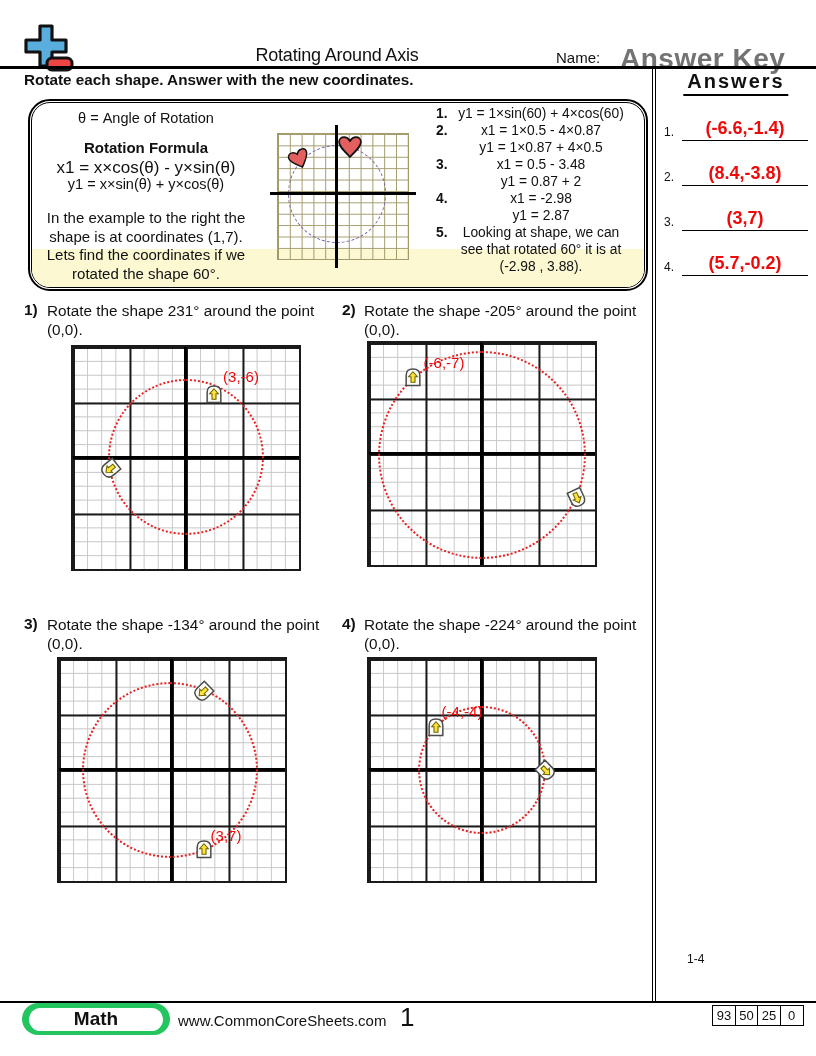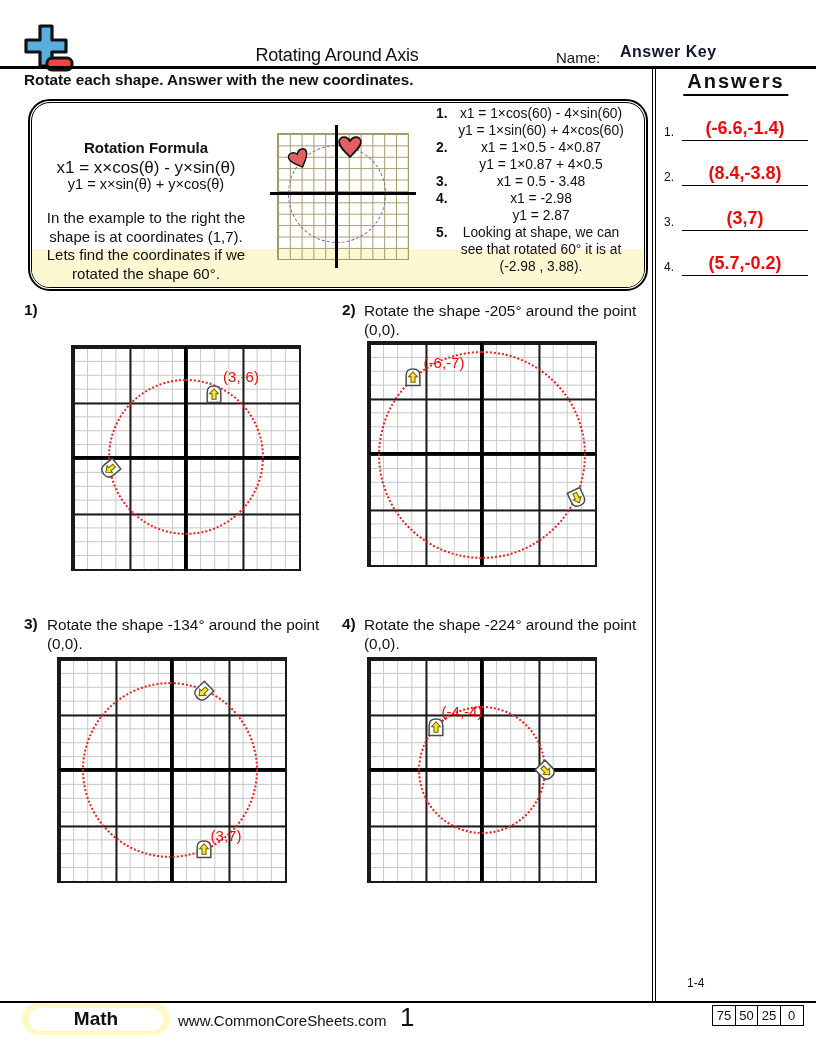--- a/index.html
+++ b/index.html
@@ -3,21 +3,21 @@
 <meta charset="utf-8">
 <style>
   html,body{margin:0;padding:0;background:#ffffff;}
   body{font-family:"Liberation Sans","DejaVu Sans",sans-serif;color:#111;}
   #page{position:relative;width:816px;height:1056px;background:#fff;overflow:hidden;margin:4px auto;}
 
   
   .logo{position:absolute;left:20px;top:18px;}
   .page-title{position:absolute;left:337px;top:41px;transform:translateX(-50%);font-size:18px;font-weight:500;letter-spacing:-0.2px;white-space:nowrap;}
   .name-label{position:absolute;left:556px;top:45px;font-size:15px;}
-  .answer-key{position:absolute;left:620px;top:39px;font-size:16px;font-weight:bold;color:#0f172a;letter-spacing:0.5px;white-space:nowrap;}
+  .answer-key{position:absolute;left:620px;top:39px;font-size:28px;font-weight:bold;color:#737373;letter-spacing:0.5px;white-space:nowrap;}
   .header-rule{position:absolute;left:0;top:62px;width:816px;height:3px;background:#000;}
 
   .instruction{position:absolute;left:24px;top:67px;font-size:15.3px;font-weight:bold;}
 
   
   .v-separator{position:absolute;left:652px;top:62px;width:4px;height:936px;border-left:1.6px solid #000;border-right:1.6px solid #000;box-sizing:border-box;}
   .answers-title{position:absolute;left:736px;top:66px;transform:translateX(-50%);font-size:20px;font-weight:bold;letter-spacing:2px;border-bottom:2.5px solid #000;padding:0 4px 1px 4px;}
   .answer-row{position:absolute;left:662px;width:150px;height:26px;}
   .answer-row .num{position:absolute;left:2px;bottom:2px;font-size:12px;}
   .answer-row .value{position:absolute;left:20px;right:4px;bottom:0;border-bottom:1.6px solid #000;text-align:center;color:#ee0a0a;font-weight:bold;font-size:18px;line-height:24px;white-space:nowrap;}
@@ -58,25 +58,25 @@
       linear-gradient(to bottom,#c6c6c6 1px,transparent 1px);
     background-size:56.5px 55.5px,56.5px 55.5px,14.125px 13.875px,14.125px 13.875px;}
   .axis-h{position:absolute;left:0;right:0;top:109px;height:3px;background:#000;}
   .axis-v{position:absolute;top:0;bottom:0;left:111px;width:3px;background:#000;}
   .rot-circle{position:absolute;border:2px dotted #e82020;border-radius:50%;box-sizing:border-box;}
   .shape-icon{position:absolute;width:18px;height:20px;}
   .coord-label{position:absolute;transform:translate(-50%,-50%);color:#ee0a0a;font-size:15px;white-space:nowrap;}
 
   
   .footer-rule{position:absolute;left:0;top:997px;width:816px;height:2px;background:#000;}
-  .math-badge{position:absolute;left:22px;top:999px;width:148px;height:32px;background:#fef9c3;border-radius:16px;display:flex;align-items:center;justify-content:center;}
+  .math-badge{position:absolute;left:22px;top:999px;width:148px;height:32px;background:#22c55e;border-radius:16px;display:flex;align-items:center;justify-content:center;}
   .math-pill{width:134px;height:23px;background:#fff;border-radius:12px;display:flex;align-items:center;justify-content:center;font-weight:bold;font-size:19px;}
   .site-url{position:absolute;left:178px;top:1008px;font-size:15px;}
   .page-num{position:absolute;left:400px;top:998px;font-size:26px;font-weight:400;}
-  .score-range{position:absolute;left:687px;top:972px;font-size:12px;}
+  .score-range{position:absolute;left:687px;top:948px;font-size:12px;}
   .score-table{position:absolute;left:712px;top:1001px;display:flex;}
   .score-cell{width:22px;height:19px;border:1.5px solid #000;display:flex;align-items:center;justify-content:center;font-size:13px;background:#fff;}
   .score-cell + .score-cell{margin-left:-1.5px;}
 </style>
 </head>
 <body>
 
 <div id="page">
 
   <div class="logo">
@@ -109,20 +109,21 @@
   <div class="answer-row" style="top:246px;">
     <span class="num">4.</span>
     <div class="value">(5.7,-0.2)</div>
   </div>
 
   <div class="example-box">
     <div class="example-inner">
       <div class="yellow-band"></div>
     </div>
 
+    <div class="ex-theta">θ = Angle of Rotation</div>
     <div class="ex-formula-title">Rotation Formula</div>
     <div class="ex-fx">x1 = x×cos(θ) - y×sin(θ)</div>
     <div class="ex-fy">y1 = x×sin(θ) + y×cos(θ)</div>
     <div class="ex-desc">
       <div>In the example to the right the</div>
       <div>shape is at coordinates (1,7).</div>
       <div>Lets find the coordinates if we</div>
       <div>rotated the shape 60°.</div>
     </div>
 
@@ -138,47 +139,48 @@
       <div class="ex-heart" style="left:22px;top:27px;transform:translate(-50%,-50%) rotate(-22deg);">
         <svg width="21" height="19" viewBox="0 0 22 20">
           <path d="M11 19 C5 13 1 9.5 1 5.5 C1 2.5 3.2 1 5.6 1 C8 1 9.8 2.6 11 4.4 C12.2 2.6 14 1 16.4 1 C18.8 1 21 2.5 21 5.5 C21 9.5 17 13 11 19 Z" fill="#e46060" stroke="#111" stroke-width="1.6"></path>
         </svg>
       </div>
     </div>
 
     <div class="ex-steps">
       <div class="step">
         <span class="step-num">1.</span>
-        <div>x1 = 1×cos(60) - 4×sin(60)</div>
         <div>y1 = 1×sin(60) + 4×cos(60)</div>
       </div>
       <div class="step">
         <span class="step-num">2.</span>
         <div>x1 = 1×0.5 - 4×0.87</div>
         <div>y1 = 1×0.87 + 4×0.5</div>
       </div>
       <div class="step">
         <span class="step-num">3.</span>
         <div>x1 = 0.5 - 3.48</div>
+        <div>y1 = 0.87 + 2</div>
       </div>
       <div class="step">
         <span class="step-num">4.</span>
         <div>x1 = -2.98</div>
         <div>y1 = 2.87</div>
       </div>
       <div class="step">
         <span class="step-num">5.</span>
         <div>Looking at shape, we can</div>
         <div>see that rotated 60° it is at</div>
         <div>(-2.98 , 3.88).</div>
       </div>
     </div>
   </div>
 
   <div class="prob-num" style="left:24px;top:297px;">1)</div>
+  <div class="prob-text" style="left:47px;top:297px;">Rotate the shape 231° around the point (0,0).</div>
   <div class="grid" style="left:71px;top:341px;">
     <div class="axis-h"></div>
     <div class="axis-v"></div>
   <div class="rot-circle" style="left: 35px; top: 32px; width: 156px; height: 156px;"></div>
       <div class="shape-icon" style="left: 141px; top: 47px; transform: translate(-50%, -50%) rotate(0deg);">
   <svg width="18" height="20" viewBox="0 0 17 19">
     <path d="M2 17.5 L2 8 Q2 1.8 8.5 1.8 Q15 1.8 15 8 L15 17.5 Z" fill="#fbfbf6" stroke="#4a4a4a" stroke-width="1.4"></path>
     <path d="M8.5 4.5 L12.6 9.2 L10.4 9.2 L10.4 14.5 L6.6 14.5 L6.6 9.2 L4.4 9.2 Z" fill="#ffe23a" stroke="#6b6400" stroke-width="1"></path>
   </svg>
 </div>
@@ -255,19 +257,19 @@
     </div>
 
   <div class="footer-rule"></div>
   <div class="math-badge">
     <div class="math-pill">Math</div>
   </div>
   <div class="site-url">www.CommonCoreSheets.com</div>
   <div class="page-num">1</div>
   <div class="score-range">1-4</div>
   <div class="score-table">
-    <div class="score-cell">75</div>
+    <div class="score-cell">93</div>
     <div class="score-cell">50</div>
     <div class="score-cell">25</div>
     <div class="score-cell">0</div>
   </div>
 
 </div>
 
 </body></html>

